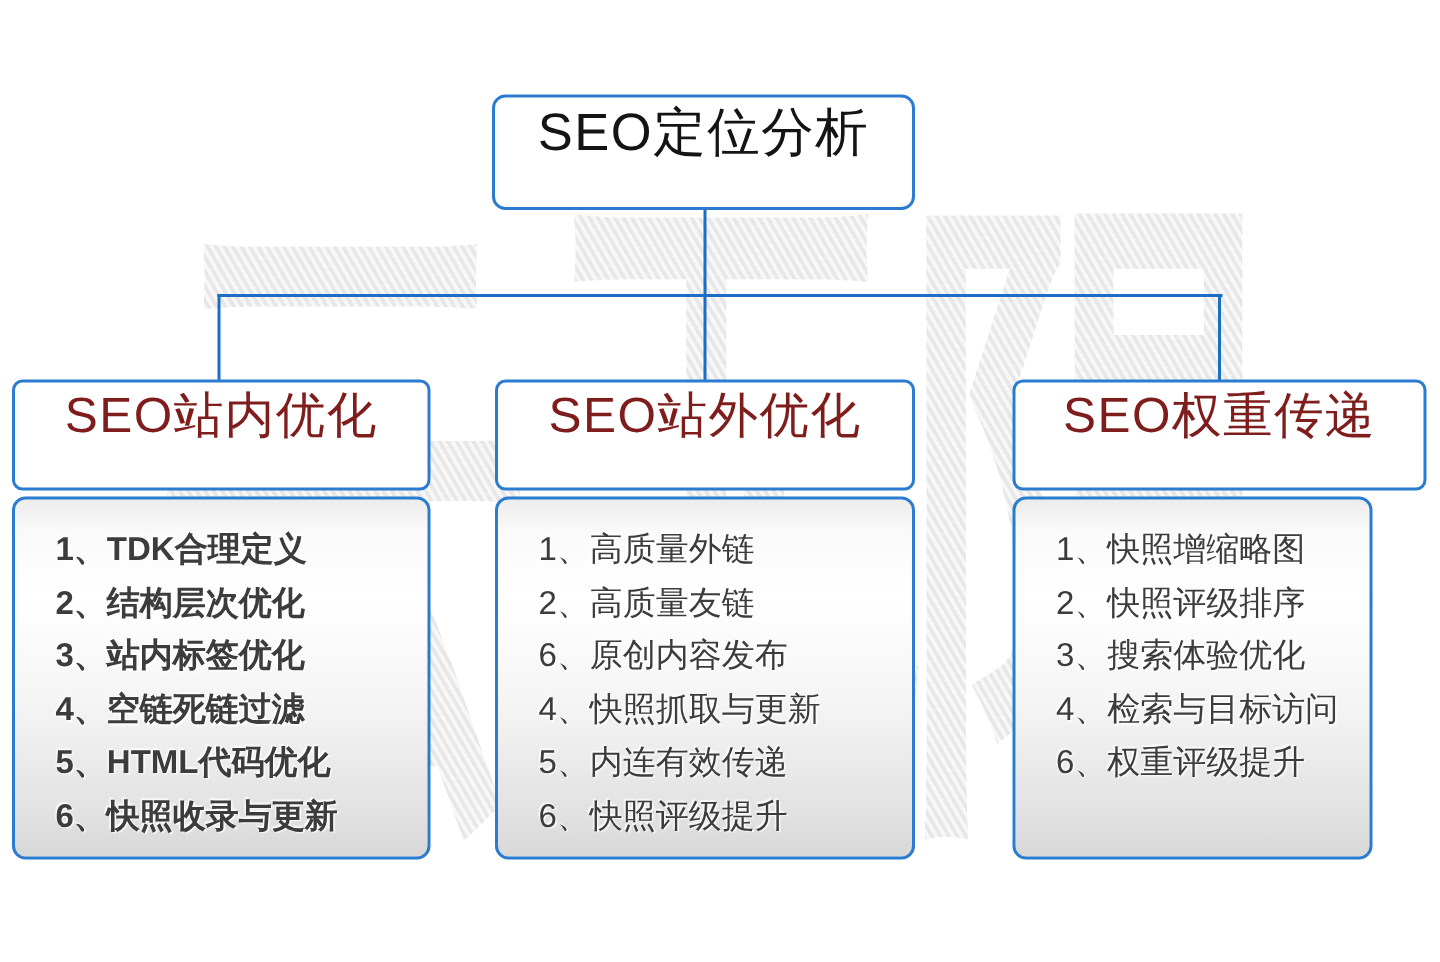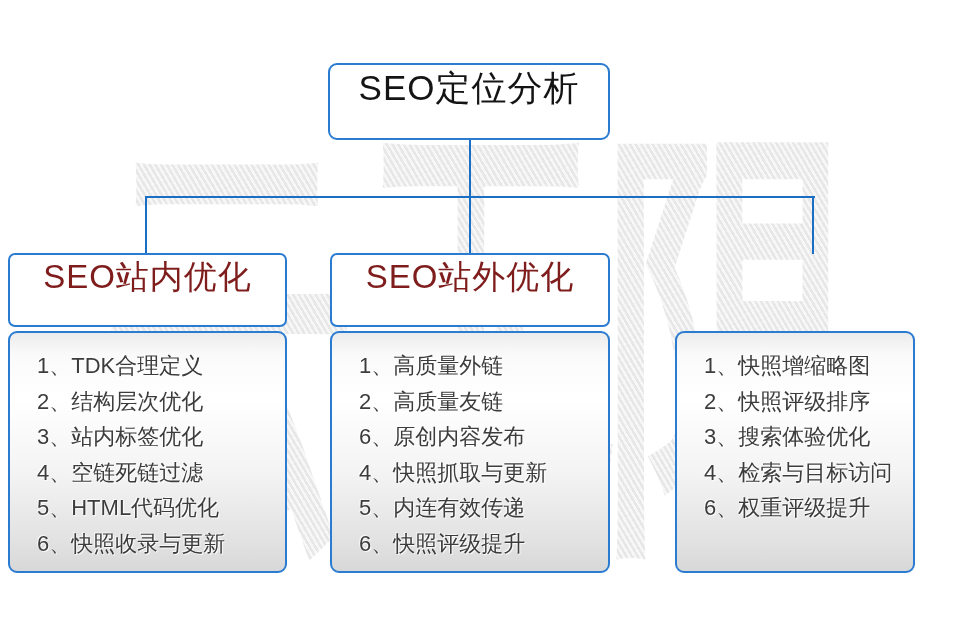--- a/index.html
+++ b/index.html
@@ -90,21 +90,21 @@
     top: 331px; height: 242px;
     border: 2px solid #2b7cd1;
     border-radius: 9px;
     box-sizing: border-box;
     z-index: 3;
     background: linear-gradient(180deg,
       #ececec 0%, #fafafa 9%, #ffffff 28%,
       #f4f4f4 58%, #e2e2e2 87%, #d8d8d8 100%);
     padding: 15px 0 0 27px;
   }
-  #list-1 { left: 8px;   width: 279px; }
+  #list-1 { left: 8px;   width: 279px; font-weight: bold; }
   #list-2 { left: 330px; width: 280px; }
   #list-3 { left: 675px; width: 240px; }
 
   .li {
     font-size: 22px;
     line-height: 35.5px;
     color: #3c3c3c;
     white-space: nowrap;
     text-shadow: 1px 1px 1px rgba(255,255,255,0.95),
                 -1px -1px 1px rgba(255,255,255,0.85);
@@ -126,20 +126,23 @@
   <div class="node root-node">
     <span>SEO定位分析</span>
   </div>
 
   <div class="node header-node" id="header-1">
     <span>SEO站内优化</span>
   </div>
   <div class="node header-node" id="header-2">
     <span>SEO站外优化</span>
   </div>
+  <div class="node header-node" id="header-3">
+    <span>SEO权重传递</span>
+  </div>
 
   <div class="list-box" id="list-1">
     <div class="li">1、TDK合理定义</div>
     <div class="li">2、结构层次优化</div>
     <div class="li">3、站内标签优化</div>
     <div class="li">4、空链死链过滤</div>
     <div class="li">5、HTML代码优化</div>
     <div class="li">6、快照收录与更新</div>
   </div>
 

